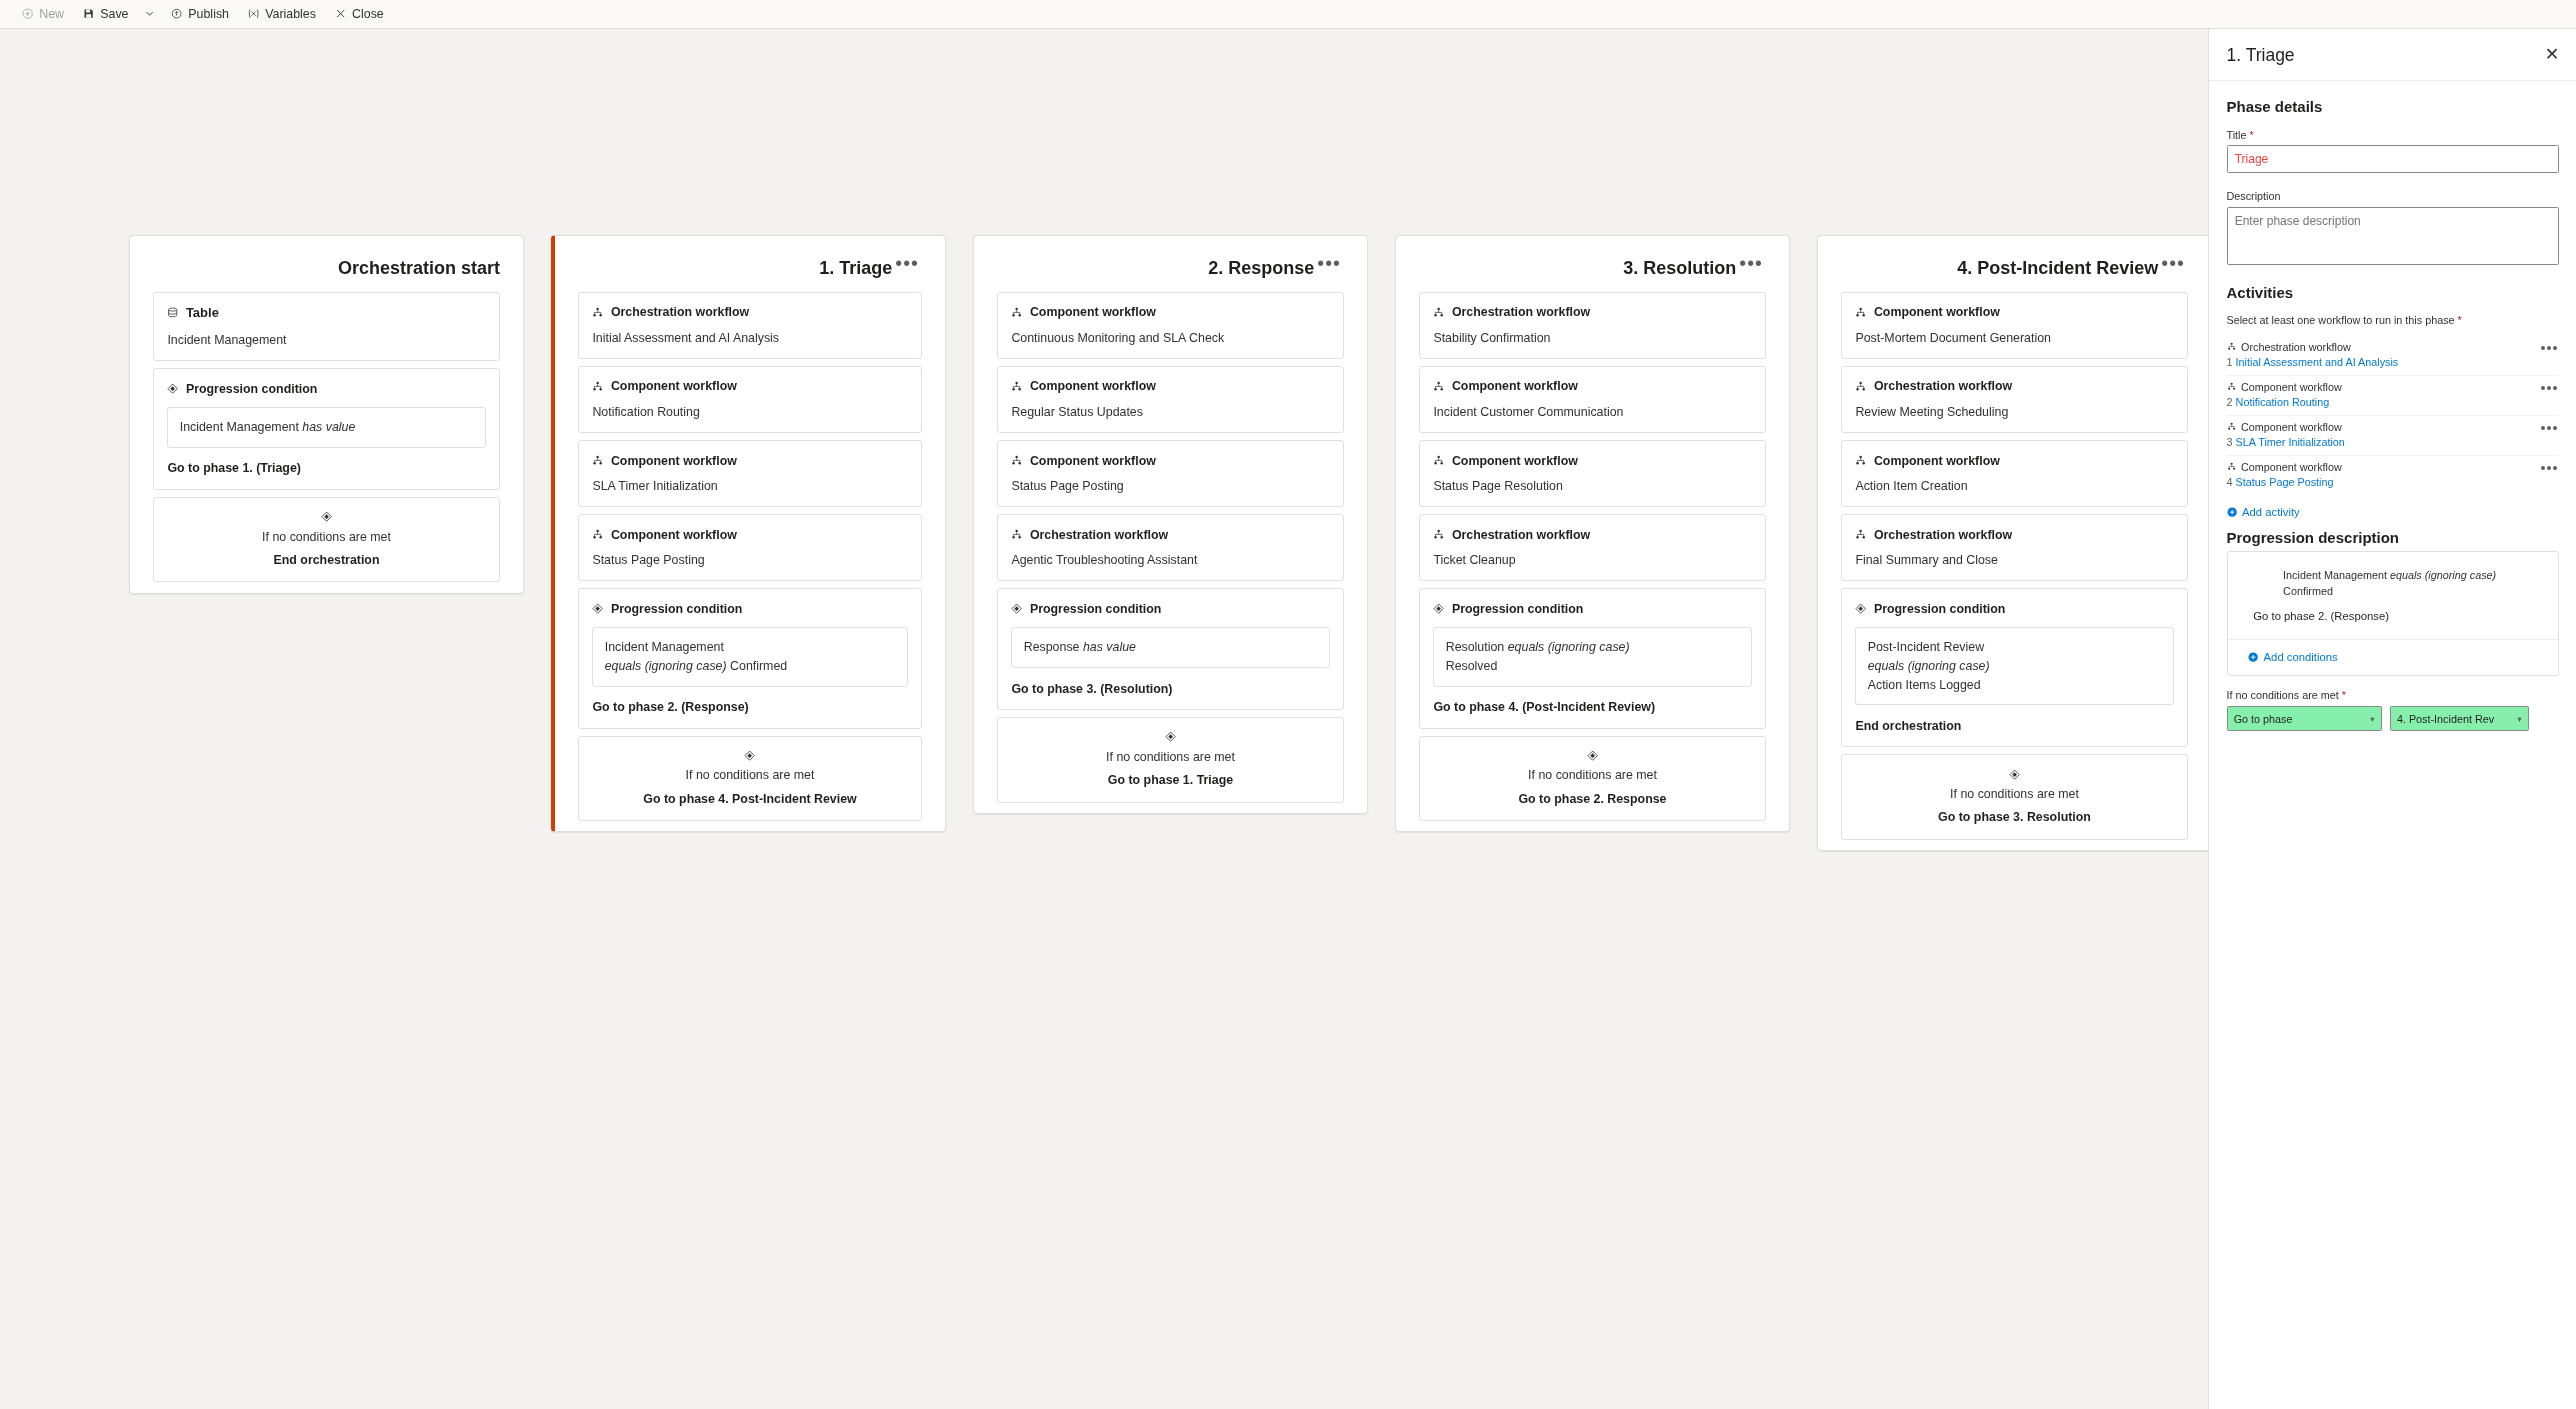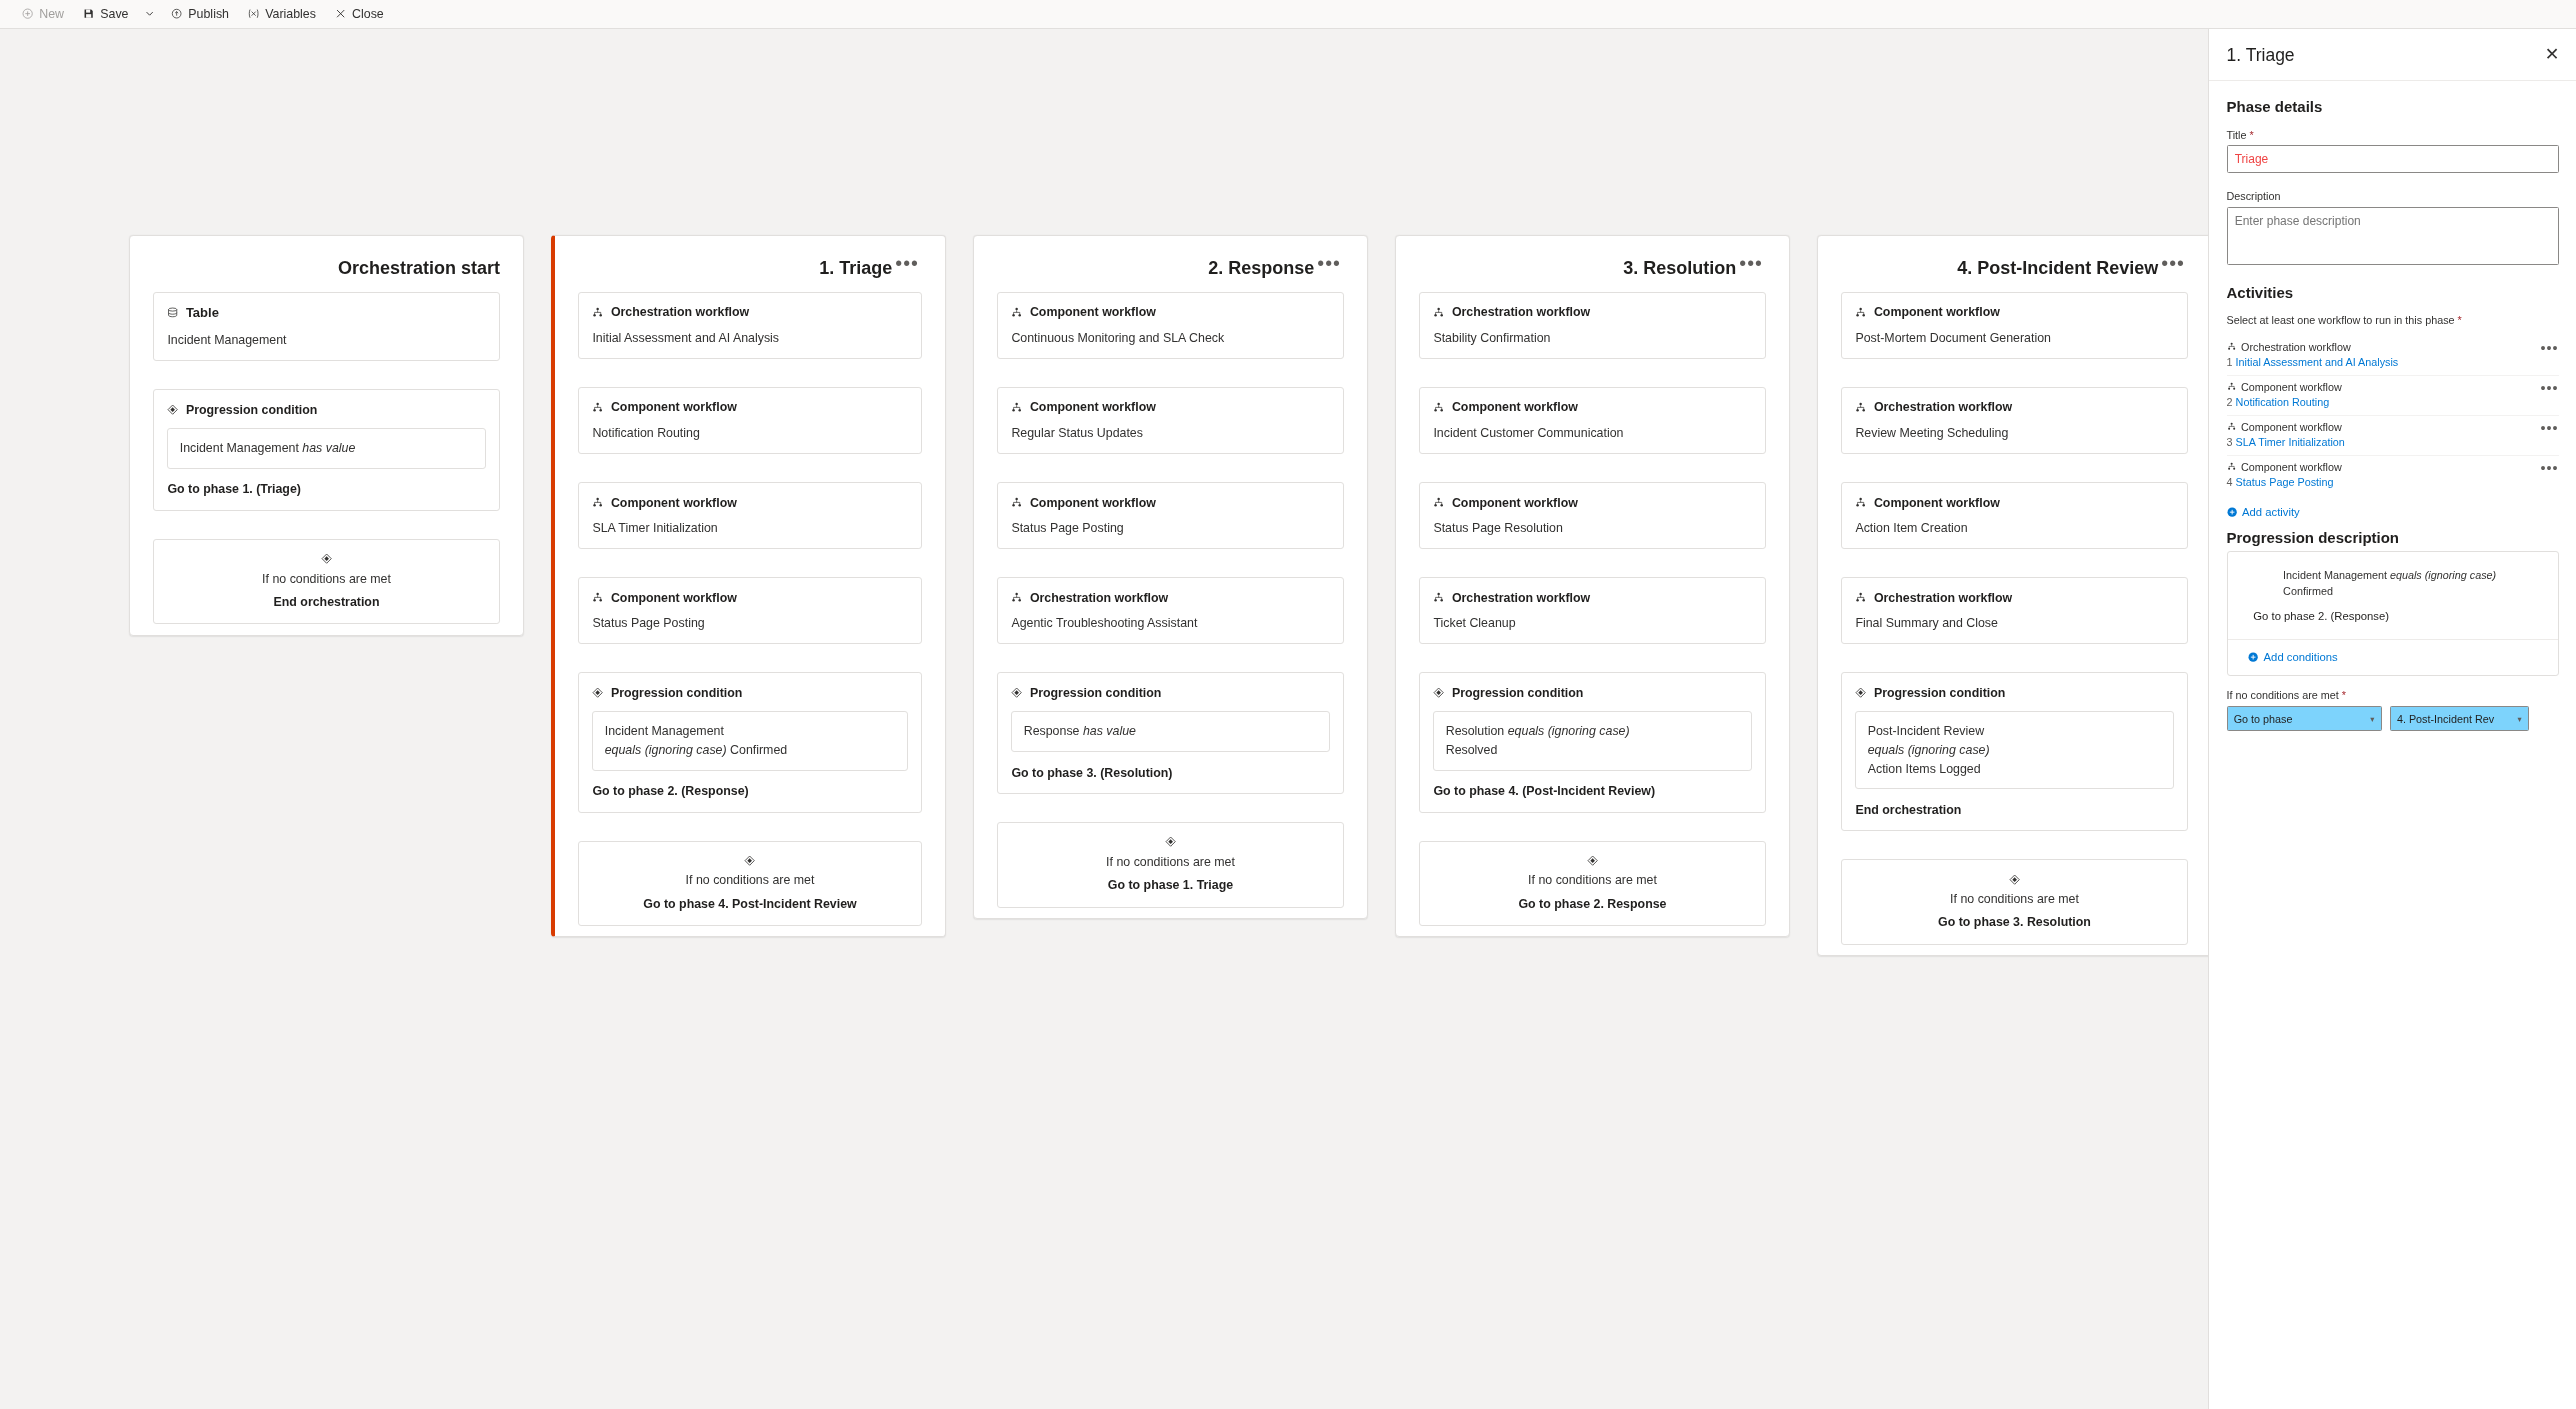--- a/index.html
+++ b/index.html
@@ -68,21 +68,21 @@
   .col-title {
     font-size: 18px;
     font-weight: bold;
     color: #201f1e;
   }
   .ellipsis {
     font-size: 19.6px; color: #605e5c; letter-spacing: 1px;
     padding: 0 3.1px 8.2px 3.1px; line-height: 0.5;
   }
   .card {
-    margin: 0 23px 28px 23px;
+    margin: 0 23px 7px 23px;
     border: 0.5px solid #e1dfdd;
     border-radius: 3.1px;
     background: #fff;
     padding: 12.4px 13.4px 13.4px 13.4px;
   }
   .card-head {
     display: flex; align-items: center; gap: 7.2px;
     font-size: 12.4px; font-weight: bold; color: #201f1e;
     margin-bottom: 11.3px;
   }
@@ -185,21 +185,21 @@
     border-top: 0.5px solid #edebe9;
     padding: 11.3px 14.4px 11.3px 20.6px;
     display:flex; align-items:center; gap:5.2px;
     font-size: 11.3px; color: #0078d4; cursor: pointer;
   }
   .nocond-label { font-size: 10.8px; color: #323130; margin: 13.4px 0 5.2px 0; }
   .selrow { display:flex; gap: 8.2px; }
   .sel {
     height: 25px; border: 0.5px solid #8a8886; border-radius: 1.5px;
     display:flex; align-items:center; justify-content:space-between;
-    padding: 0 6.2px; font-size: 10.8px; color: #201f1e; background:#7dd3fc;
+    padding: 0 6.2px; font-size: 10.8px; color: #201f1e; background:#86efac;
   }
   .sel.one { width: 155px; }
   .sel.two { width: 139px; }
   .caret-sm { font-size: 8.2px; color: #605e5c; }
   svg { display:block; }
 </style>
 </head>
 <body>
 
 <div class="toolbar">

